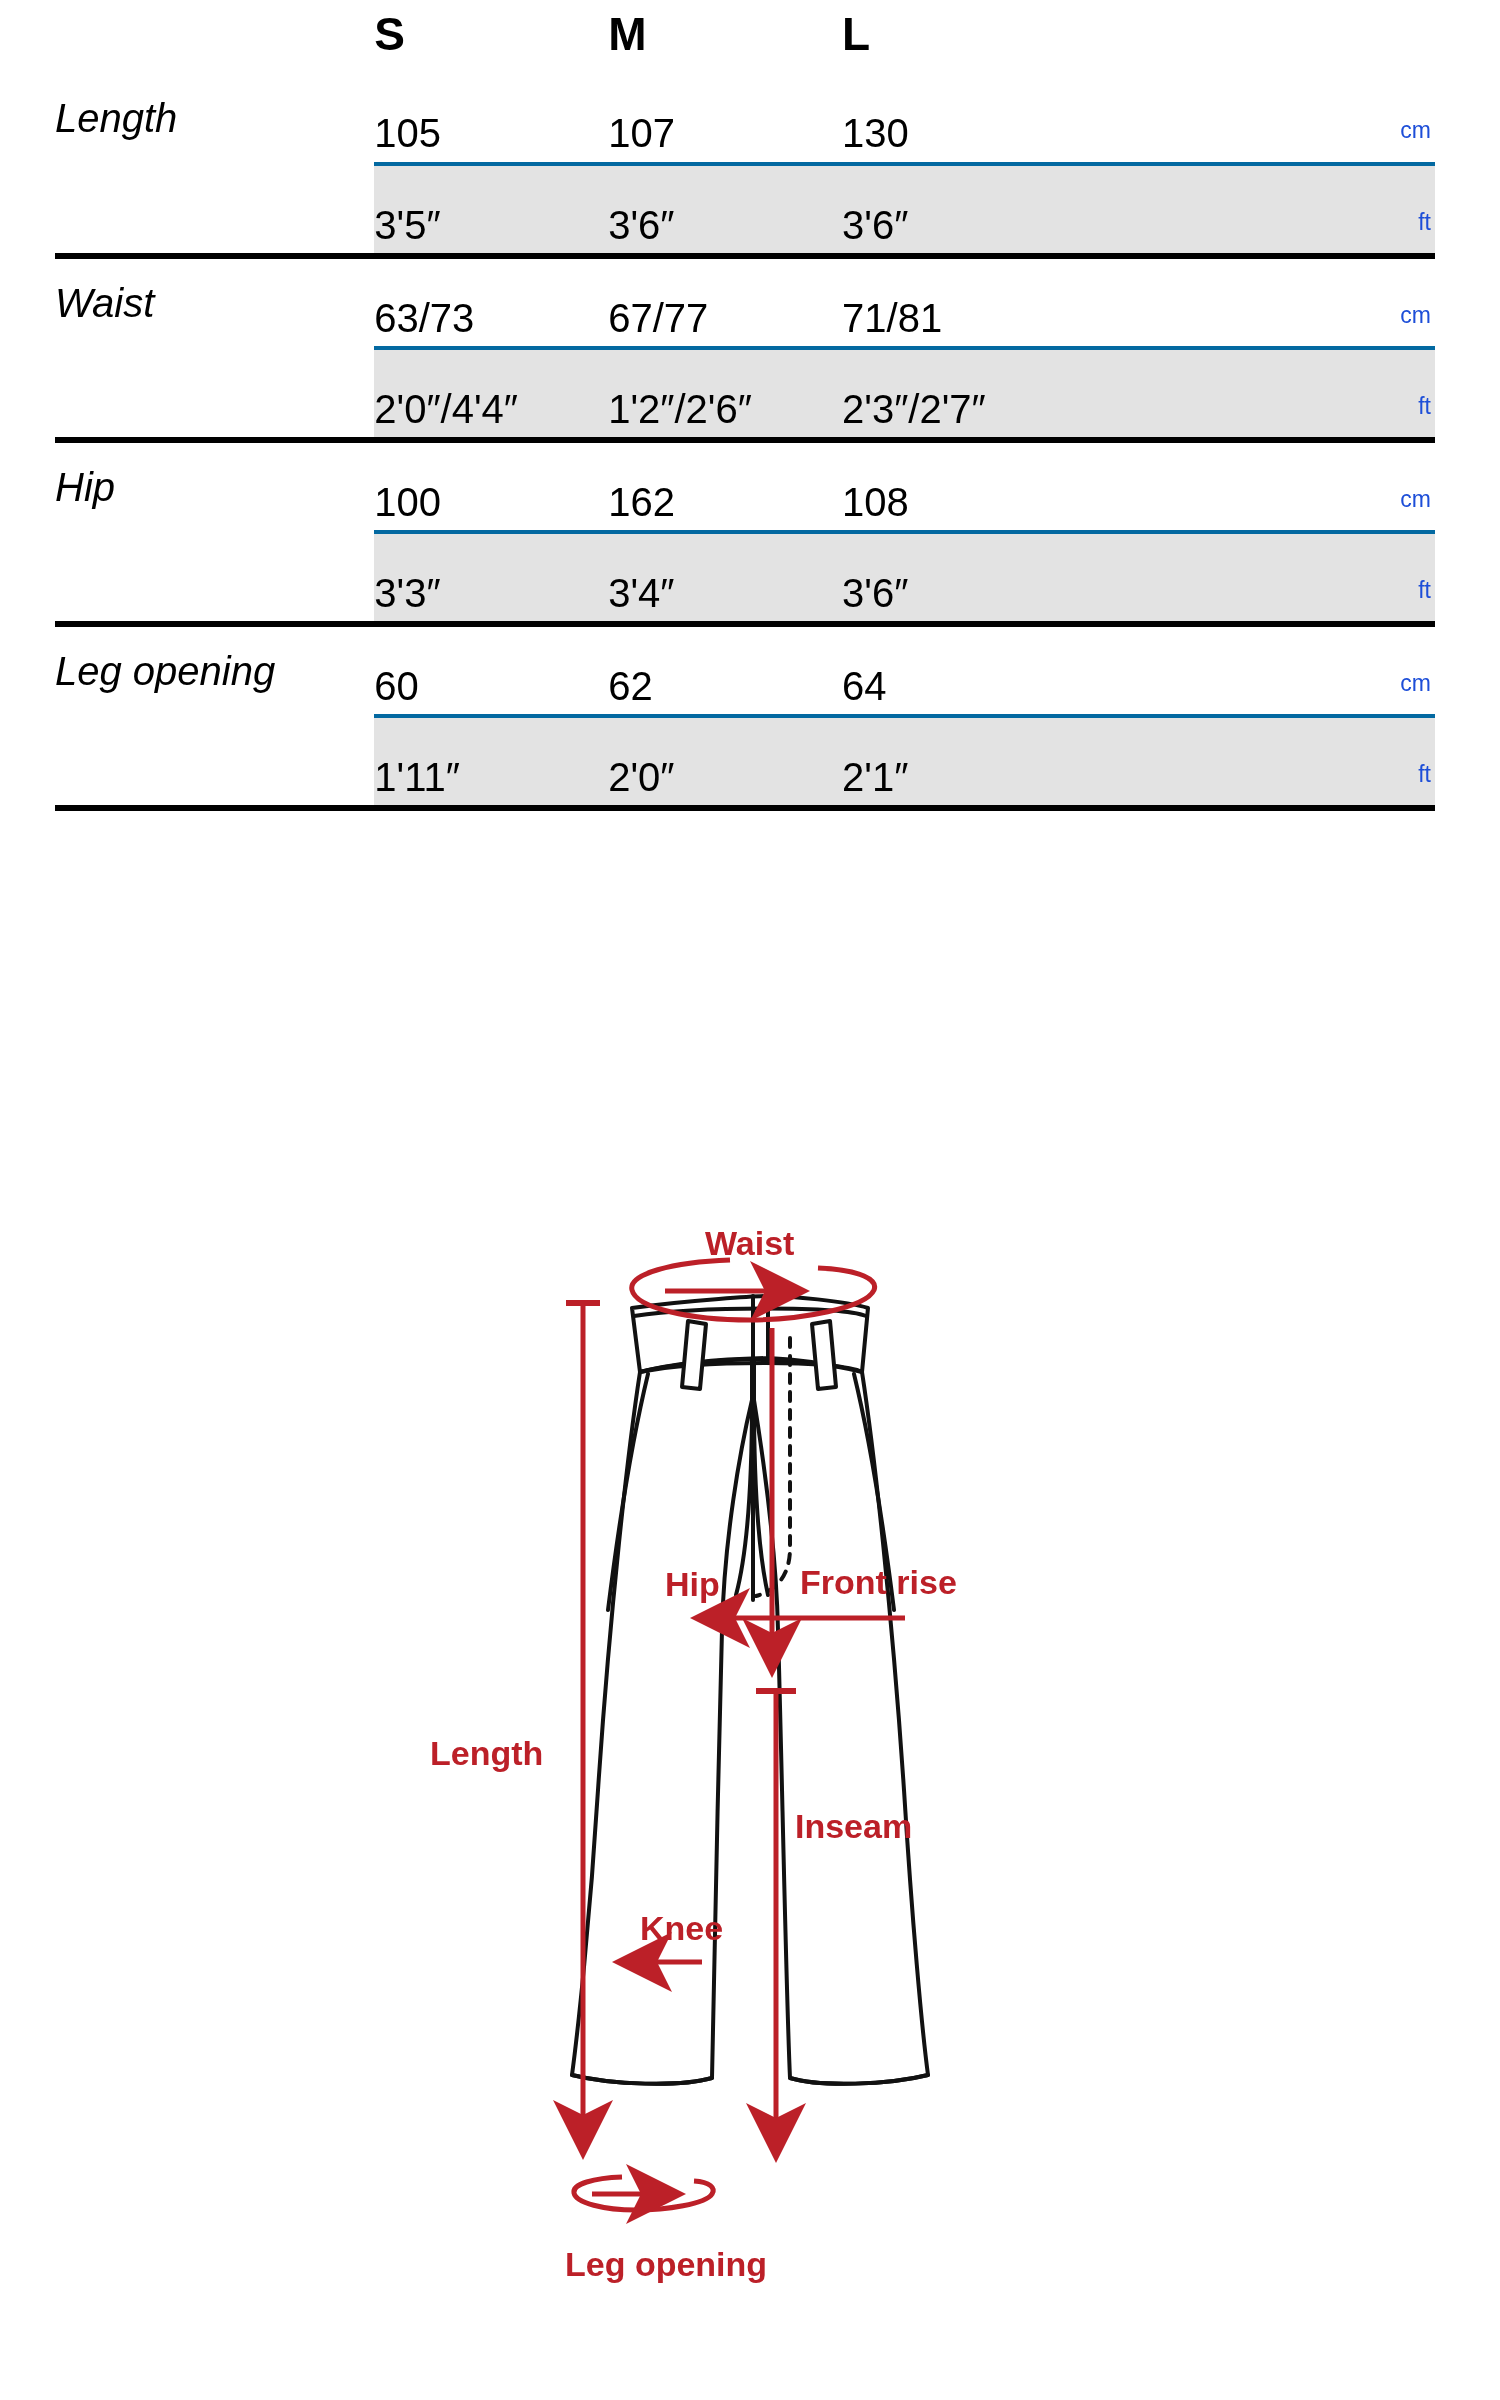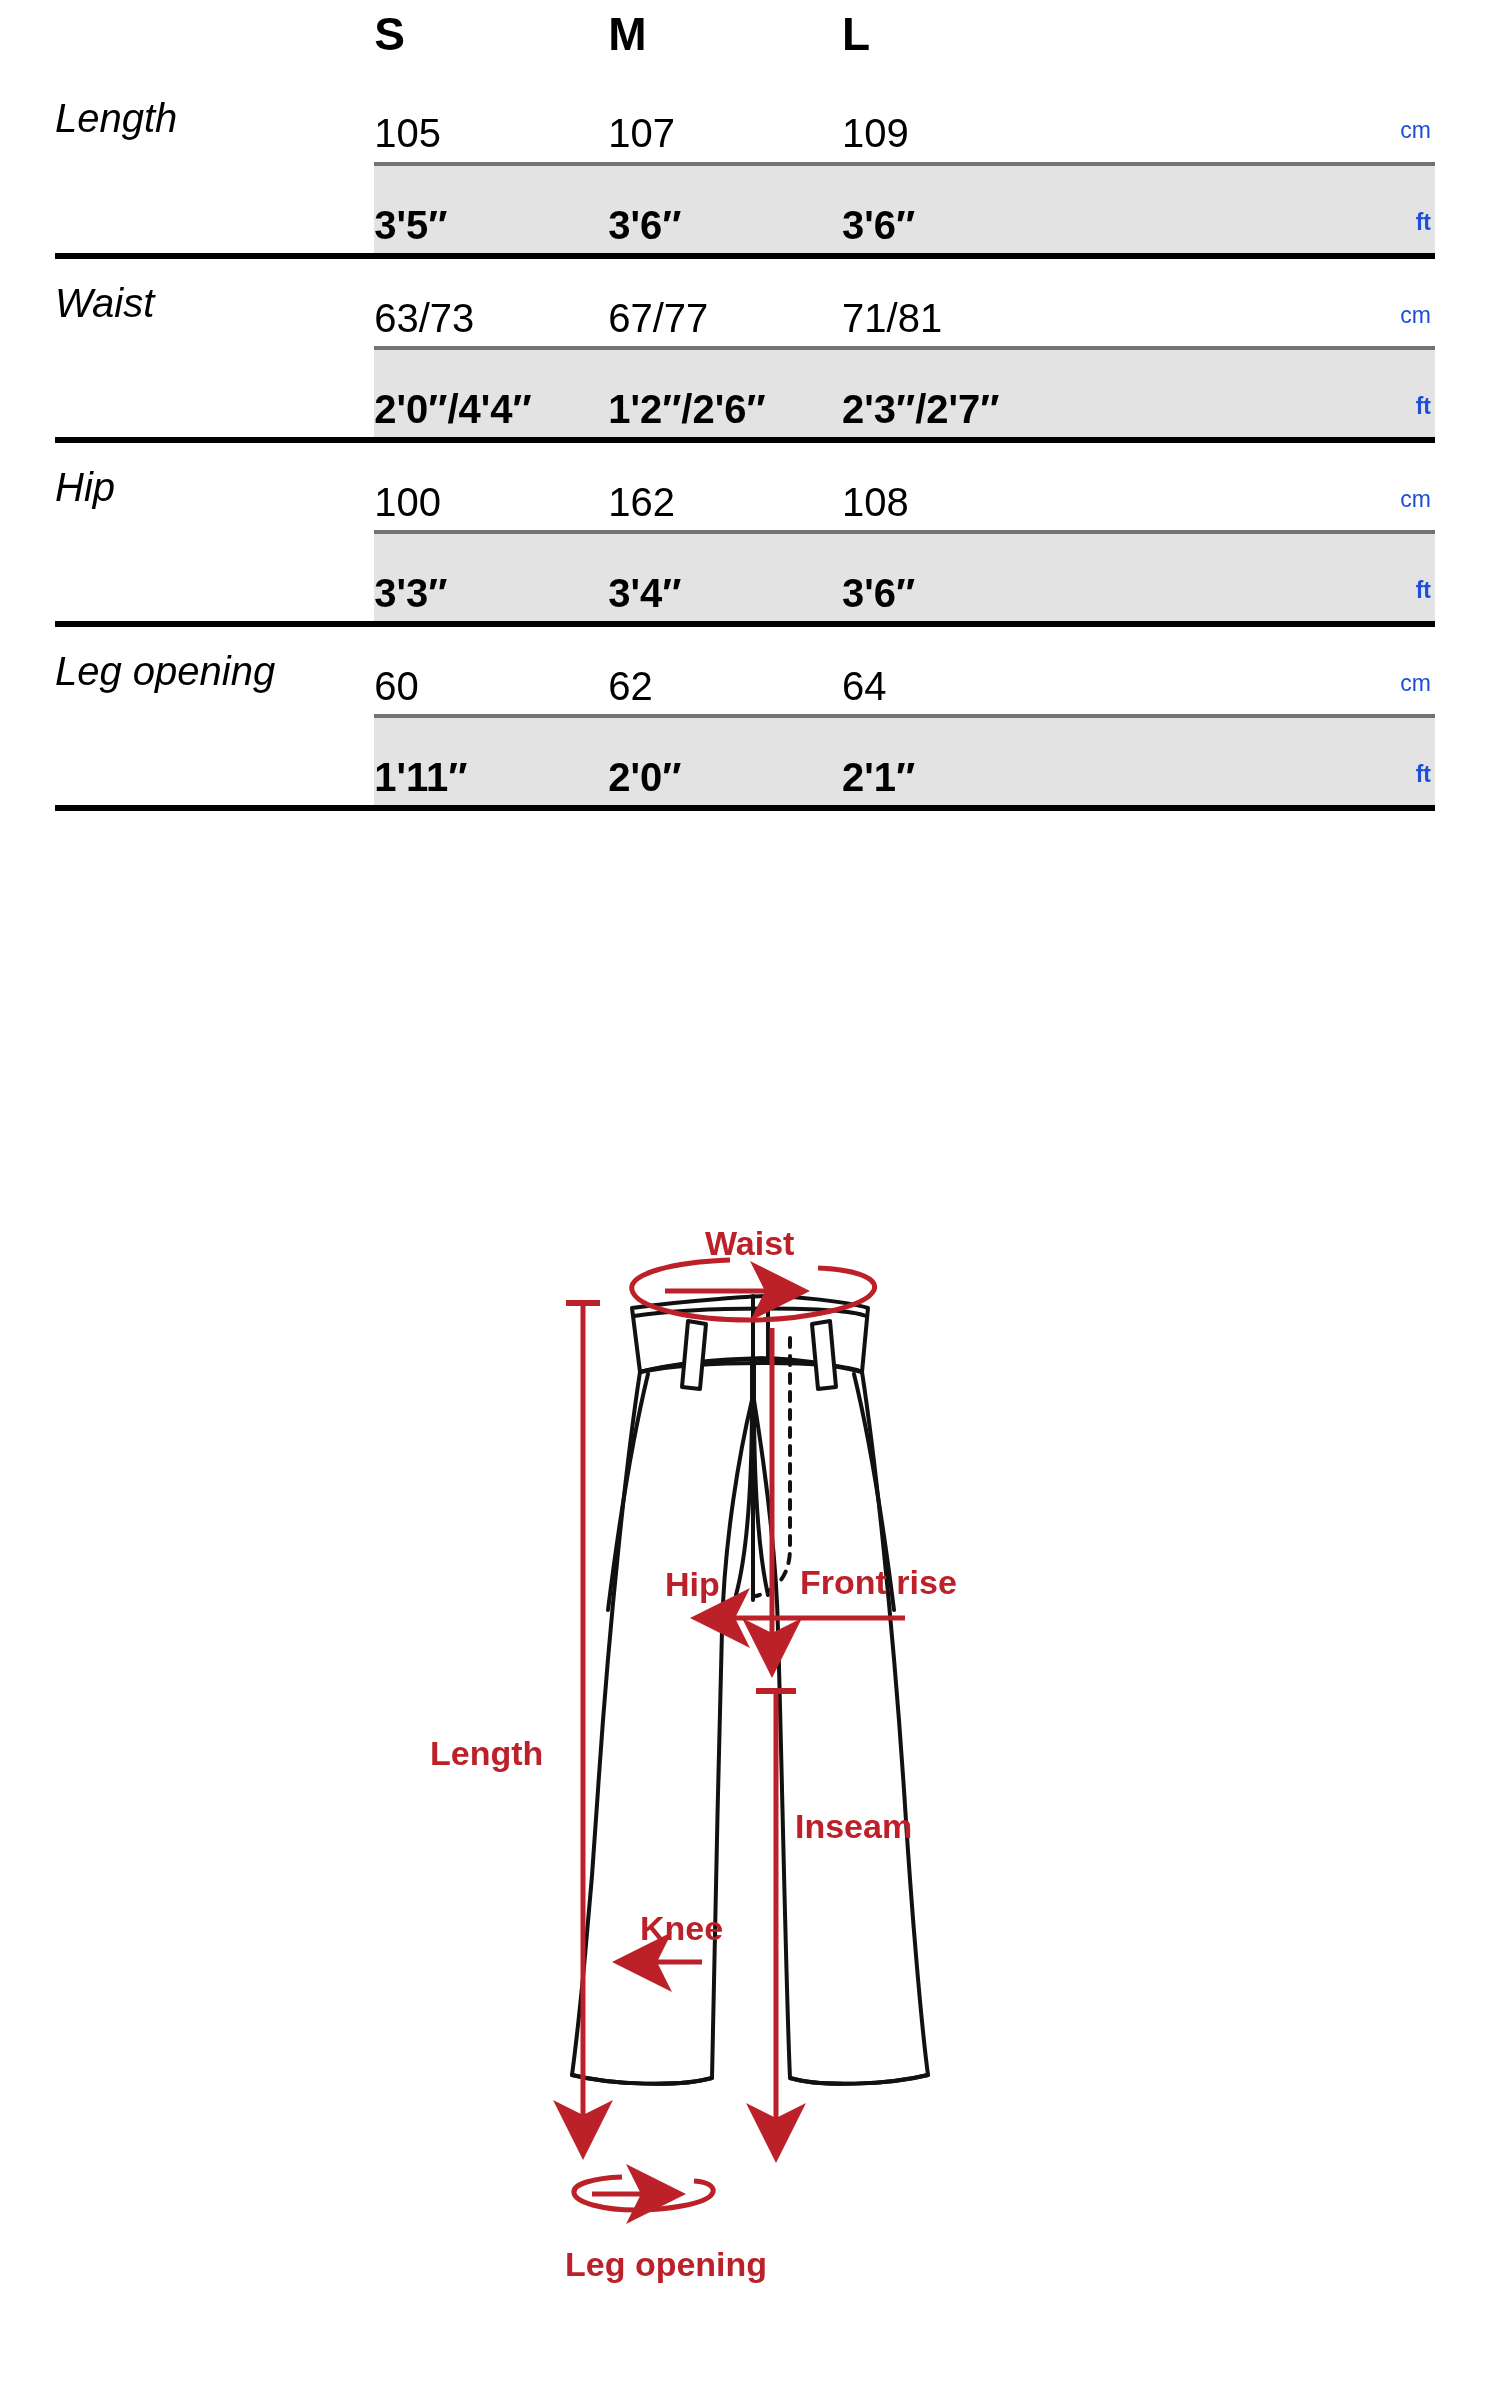--- a/index.html
+++ b/index.html
@@ -65,21 +65,21 @@
     font-size: 40px;
   }
   tr.row-ft td.shade {
     background: #e3e3e3;
   }
   tr.row-ft td.lbl {
     background: #ffffff;
   }
 
   
-  tr.row-ft td.shade { border-top: 4px solid #737373; font-weight: bold; }
+  tr.row-ft td.shade { border-top: 4px solid #0369a1; }
 
   
   tr.grp-end td { border-bottom: 6px solid #000000; }
 
   .unit-tag {
     font-size: 23px;
     color: #1d4ed8;
     display: block;
     text-align: right;
     padding-right: 4px;
@@ -139,21 +139,21 @@
 
       <tr class="row-cm">
         <td class="lbl">Length</td>
         <td>
             <span class="val">105</span>
           </td>
         <td>
             <span class="val">107</span>
           </td>
         <td>
-            <span class="val">109</span>
+            <span class="val">130</span>
           </td>
         <td>
             <span class="unit-tag">cm</span>
           </td>
       </tr>
       <tr class="row-ft grp-end">
         <td class="lbl"></td>
         <td class="shade">
             <span class="val">3'5″</span>
           </td>

